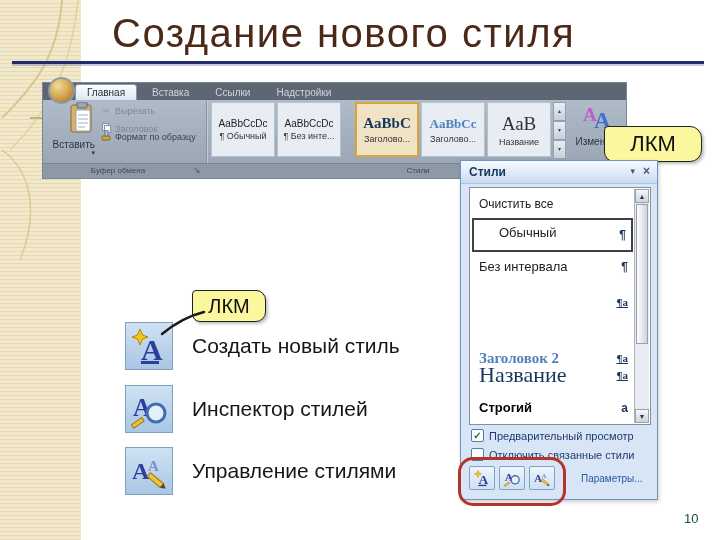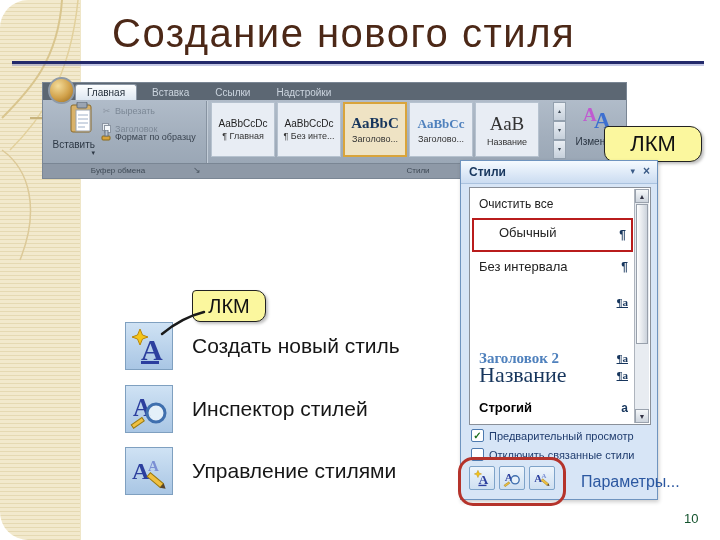--- a/index.html
+++ b/index.html
@@ -1,17 +1,17 @@
 <!DOCTYPE html>
 <html><head>
 <meta charset="utf-8">
 <style>
   html,body{margin:0;padding:0;background:#fff;}
   .slide{position:relative;width:720px;height:540px;background:#ffffff;overflow:hidden;
-         font-family:"Liberation Sans",sans-serif;border-radius:28px;}
+         font-family:"Liberation Sans",sans-serif;}
 
   
   .side-strip{position:absolute;left:0;top:0;width:80px;height:540px;
     background:
       repeating-linear-gradient(180deg,#f2e9cd 0px,#f2e9cd 3px,#e5d9b2 3px,#e5d9b2 4px);
     border-right:1px solid #efe6c8;}
   .strip-curves{position:absolute;left:0;top:0;}
 
   
   .title{position:absolute;left:112px;top:8px;margin:0;font-size:40px;font-weight:400;
@@ -39,21 +39,21 @@
   .clip-item{position:absolute;left:58px;font-size:9px;color:#7c8896;white-space:nowrap;
     display:flex;align-items:center;gap:3px;}
   .clip-item.enabled{color:#39434f;}
   .ci{font-size:9px;color:#8b95a2;width:11px;display:inline-block;text-align:center;}
   .v-sep{position:absolute;left:163px;top:18px;bottom:15px;width:1px;background:#8793a1;
     box-shadow:1px 0 0 #c3cdd8;}
 
   .gallery{position:absolute;left:168px;top:19px;height:57px;display:flex;gap:2px;}
   .gitem{width:64px;height:55px;background:#e8edf4;border:1px solid #b6c2cf;box-sizing:border-box;
     display:flex;flex-direction:column;align-items:center;justify-content:center;cursor:default;}
-  .gitem.selected{background:#efe3c4;border:2px solid #d9a43b;}
+  .gitem.selected{background:#efe3c4;border:2px solid #d9a43b;margin-left:12px;}
   .gprev{white-space:nowrap;}
   .p1,.p2{font-size:10px;color:#222;}
   .p3{font-family:"Liberation Serif",serif;font-weight:bold;font-size:15px;color:#17365d;}
   .p4{font-family:"Liberation Serif",serif;font-weight:bold;font-size:13px;color:#4f81bd;}
   .p5{font-family:"Liberation Serif",serif;font-size:19px;color:#333;}
   .glab{font-size:9px;color:#333;margin-top:2px;white-space:nowrap;}
   .gscroll{position:absolute;left:510px;top:19px;width:13px;height:55px;display:flex;
     flex-direction:column;}
   .gs-btn{flex:1;background:linear-gradient(180deg,#e9eef4,#c6d0db);border:1px solid #93a0ae;
     font-size:6px;color:#3c4854;text-align:center;line-height:17px;box-sizing:border-box;}
@@ -83,21 +83,21 @@
   .panel-title{position:absolute;left:8px;top:4px;font-size:12px;font-weight:bold;color:#17365d;}
   .panel-caret{position:absolute;right:22px;top:5px;font-size:9px;color:#3a5a86;}
   .panel-close{position:absolute;right:7px;top:3px;font-size:12px;font-weight:bold;color:#3a5a86;}
   .plist{position:absolute;left:8px;top:26px;width:182px;height:238px;background:#fff;
     border:1px solid #8a9099;box-sizing:border-box;}
   .pitem{position:absolute;left:2px;right:17px;padding-left:7px;color:#222;}
   .plabel{white-space:nowrap;}
   .pmark{position:absolute;right:5px;top:50%;transform:translateY(-50%);
     color:#17365d;font-size:12px;font-weight:bold;}
   .i0{top:4px;height:24px;line-height:24px;font-size:12px;}
-  .i1{top:30px;height:30px;line-height:26px;font-size:13px;border:2px solid #b91c1c;padding-left:25px;}
+  .i1{top:30px;height:30px;line-height:26px;font-size:13px;border:2px solid #404040;padding-left:25px;}
   .i2{top:66px;height:26px;line-height:26px;font-size:13px;}
   .i3{top:96px;height:36px;line-height:36px;font-family:"Liberation Serif",serif;
       font-weight:bold;font-size:19px;color:#365f91;}
   .i4{top:136px;height:28px;line-height:28px;font-family:"Liberation Serif",serif;
       font-weight:bold;font-size:15px;color:#4f81bd;margin-top:20px;}
   .i5{top:168px;height:38px;line-height:38px;font-family:"Liberation Serif",serif;
       font-size:22px;color:#17365d;}
   .i6{top:208px;height:24px;line-height:24px;font-size:13px;font-weight:bold;color:#000;}
   .i3 .pmark,.i4 .pmark,.i5 .pmark{font-size:11px;text-decoration:underline;}
   .pscroll{position:absolute;right:1px;top:1px;bottom:1px;width:14px;background:#e8ecf1;
@@ -112,21 +112,21 @@
   .chk-row.r1{top:268px;} .chk-row.r2{top:287px;}
   .chk{width:11px;height:11px;border:1px solid #4d7ab0;background:#fff;font-size:10px;
     line-height:11px;color:#1c6e1c;font-weight:bold;text-align:center;border-radius:2px;}
   .chk-label{font-size:11px;color:#1f3c6e;white-space:nowrap;}
   .pfbtn{position:absolute;top:305px;width:26px;height:24px;padding:0;
     background:linear-gradient(180deg,#eef5fc,#cfe0f1);border:1px solid #7ea3c9;
     border-radius:2px;display:flex;align-items:center;justify-content:center;cursor:pointer;}
   .b1{left:8px;} .b2{left:38px;} .b3{left:68px;}
   .red-annotation{position:absolute;left:-3px;top:296px;width:102px;height:43px;
     border:3px solid #b5332b;border-radius:15px;z-index:5;pointer-events:none;}
-  .options-link{position:absolute;left:120px;top:312px;font-size:16px;color:#2b57a0;}
+  .options-link{position:absolute;left:120px;top:312px;font-size:10px;color:#2b57a0;}
 
   
   .big-icon{position:absolute;left:125px;width:48px;height:48px;
     background:linear-gradient(180deg,#cfe2f4,#a9c6e4);border:1px solid #7fa0c0;
     box-sizing:border-box;display:flex;align-items:center;justify-content:center;}
   .bi1{top:322px;} .bi2{top:385px;} .bi3{top:447px;}
   .menu-label{position:absolute;left:192px;font-size:21px;color:#161616;white-space:nowrap;}
   .ml1{top:334px;} .ml2{top:397px;} .ml3{top:459px;}
 
   .page-number{position:absolute;left:684px;top:511px;font-size:13px;color:#14532d;}
@@ -194,21 +194,21 @@
             </svg>
         </span>
         <span>Формат по образцу</span>
       </div>
     </div>
     <div class="v-sep"></div>
 
     <div class="gallery">
       <div class="gitem">
         <span class="gprev p1">AaBbCcDc</span>
-        <span class="glab">¶ Главная</span>
+        <span class="glab">¶ Обычный</span>
       </div>
       <div class="gitem">
         <span class="gprev p2">AaBbCcDc</span>
         <span class="glab">¶ Без инте...</span>
       </div>
       <div class="gitem selected">
         <span class="gprev p3">AaBbC</span>
         <span class="glab">Заголово...</span>
       </div>
       <div class="gitem">

